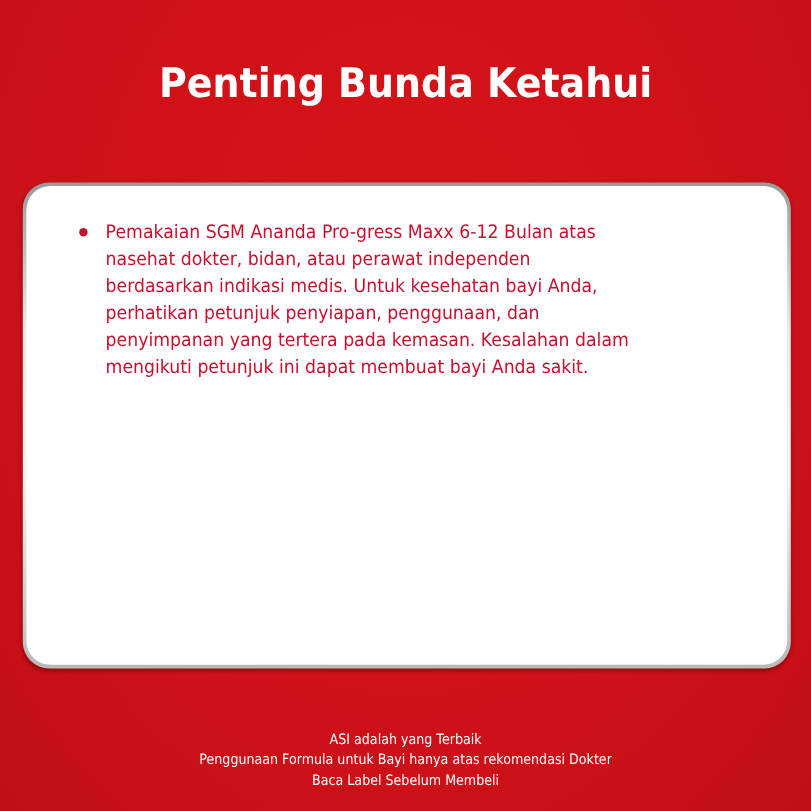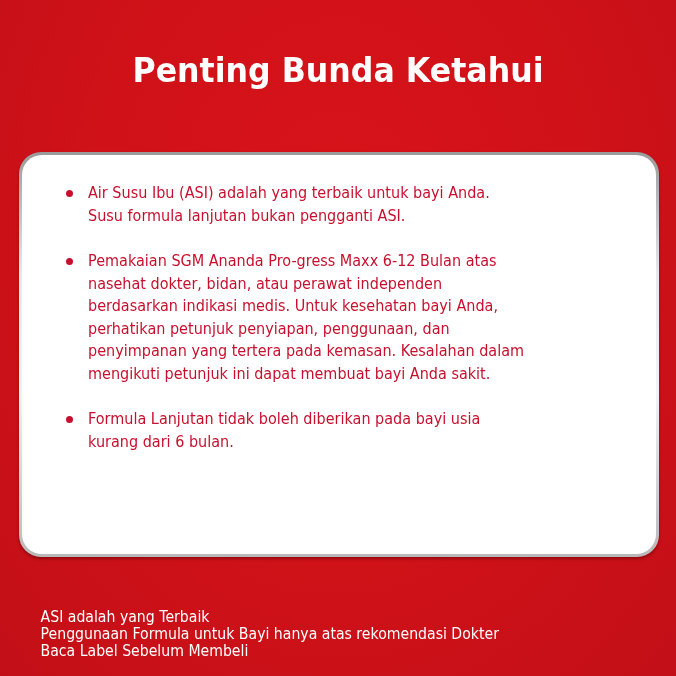--- a/index.html
+++ b/index.html
@@ -34,51 +34,41 @@
     font-size: 15.5px; line-height: 22.5px;
   }
   .item { position: relative; margin-bottom: 23px; }
   .bullet {
     position: absolute; left: -22px; top: 8px;
     width: 7px; height: 7px; border-radius: 50%; background: #c8102e;
   }
   .line { display: block; white-space: nowrap; transform-origin: left; transform: scaleX(0.93); }
   .footer {
     position: absolute; left: 0; top: 608px; width: 676px;
-    text-align: left; color: #ffffff;
-    font-family: "DejaVu Sans", sans-serif; font-size: 16px; line-height: 17px;
+    text-align: center; color: #ffffff;
+    font-family: "DejaVu Sans", sans-serif; font-size: 12px; line-height: 17px;
   }
   .footer span { display: block; transform: scaleX(0.88); }
 </style>
 </head>
 <body>
 
 <div class="title">Penting Bunda Ketahui</div>
 
 <div class="card-frame">
   <div class="card">
     <ul class="list">
       <li class="item">
         <span class="bullet"></span>
-        <span class="line">Air Susu Ibu (ASI) adalah yang terbaik untuk bayi Anda.</span>
-        <span class="line">Susu formula lanjutan bukan pengganti ASI.</span>
-      </li>
-      <li class="item">
-        <span class="bullet"></span>
         <span class="line">Pemakaian SGM Ananda Pro-gress Maxx 6-12 Bulan atas</span>
         <span class="line">nasehat dokter, bidan, atau perawat independen</span>
         <span class="line">berdasarkan indikasi medis. Untuk kesehatan bayi Anda,</span>
         <span class="line">perhatikan petunjuk penyiapan, penggunaan, dan</span>
         <span class="line">penyimpanan yang tertera pada kemasan. Kesalahan dalam</span>
         <span class="line">mengikuti petunjuk ini dapat membuat bayi Anda sakit.</span>
-      </li>
-      <li class="item">
-        <span class="bullet"></span>
-        <span class="line">Formula Lanjutan tidak boleh diberikan pada bayi usia</span>
-        <span class="line">kurang dari 6 bulan.</span>
       </li>
     </ul>
   </div>
 </div>
 
 <div class="footer">
   <span>ASI adalah yang Terbaik</span>
   <span>Penggunaan Formula untuk Bayi hanya atas rekomendasi Dokter</span>
   <span>Baca Label Sebelum Membeli</span>
 </div>

